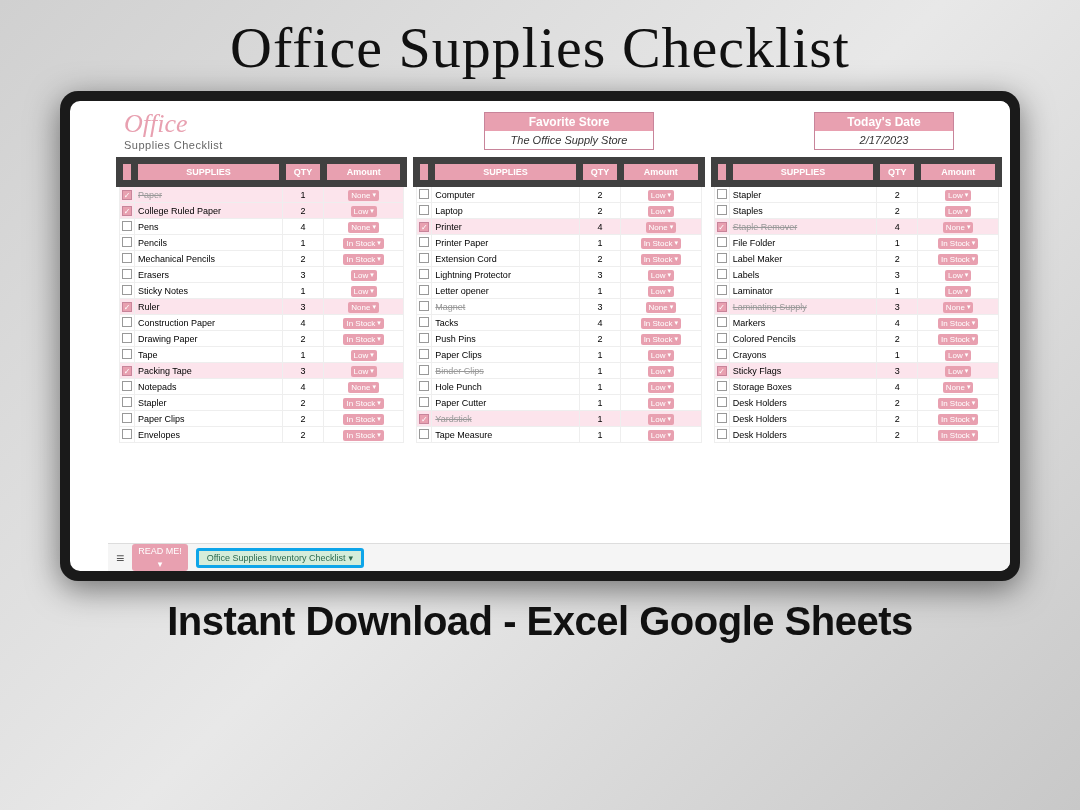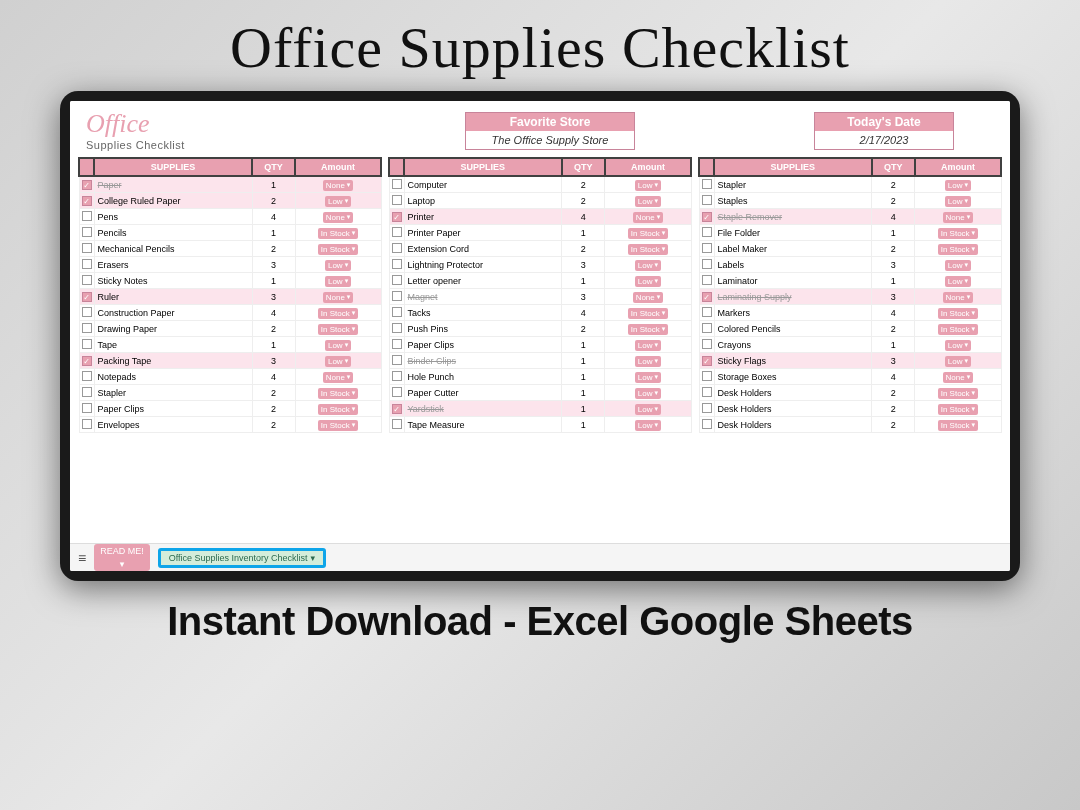--- a/index.html
+++ b/index.html
@@ -34,24 +34,25 @@
       height: 490px;
       background: #1a1a1a;
       border-radius: 18px;
       padding: 10px;
       box-shadow: 0 8px 32px rgba(0,0,0,0.5);
     }
     .tablet-screen {
       width: 100%;
       height: 100%;
       background: #fff;
-      border-radius: 2px;
+      border-radius: 10px;
       overflow: hidden;
       display: flex;
       flex-direction: column;
+      padding-left: 38px;
     }
 
     
     .spreadsheet {
       flex: 1;
       overflow: hidden;
       display: flex;
       flex-direction: column;
     }
 
@@ -126,21 +127,21 @@
       font-size: 9.5px;
     }
 
     .col-header {
       background: #e8a0b0;
       color: #fff;
       text-align: center;
       font-weight: bold;
       font-size: 9px;
       padding: 3px 2px;
-      border: 2px solid #404040;
+      border: 7px solid #404040;
       margin-top: 13px;
     }
     .col-header.supplies { width: 55%; }
     .col-header.qty { width: 15%; }
     .col-header.amount { width: 30%; }
 
     .data-row td {
       border: 1px solid #eee;
       padding: 1.5px 2px;
       vertical-align: middle;

